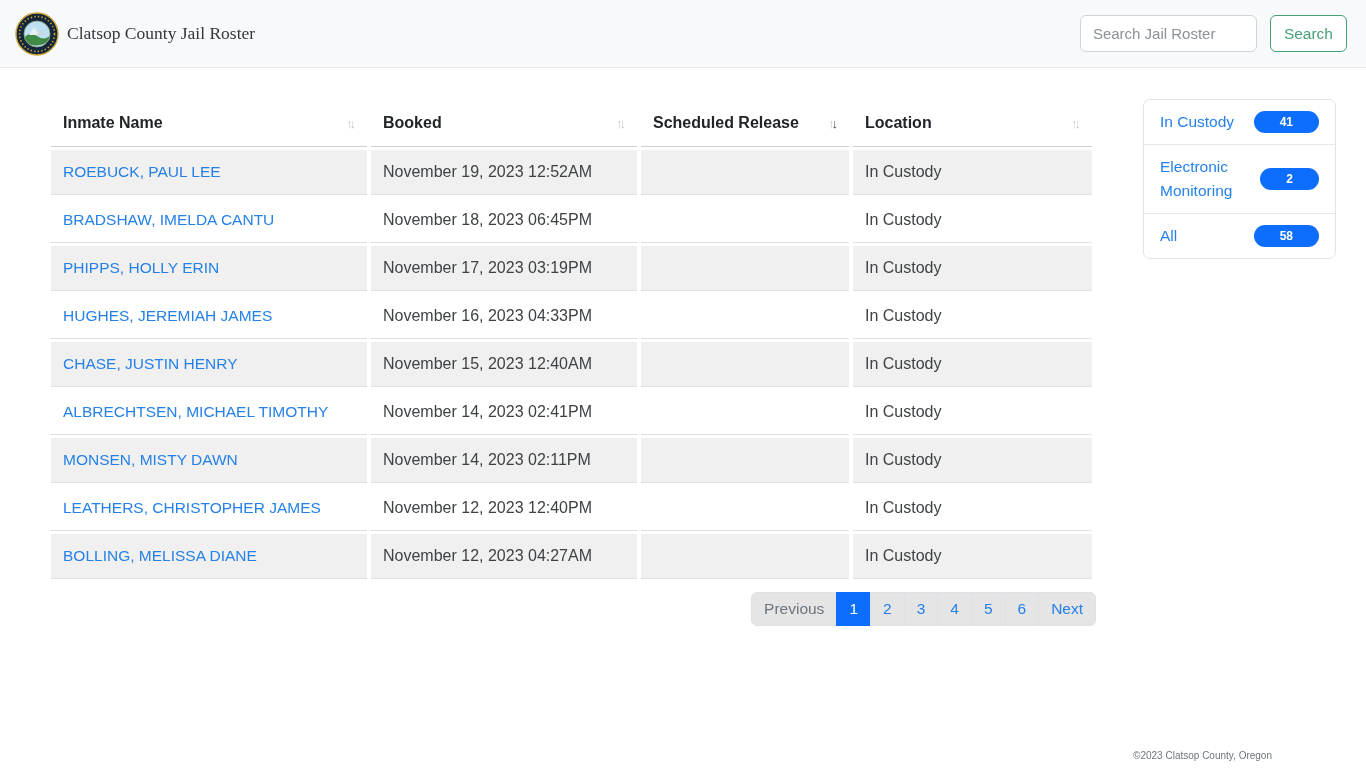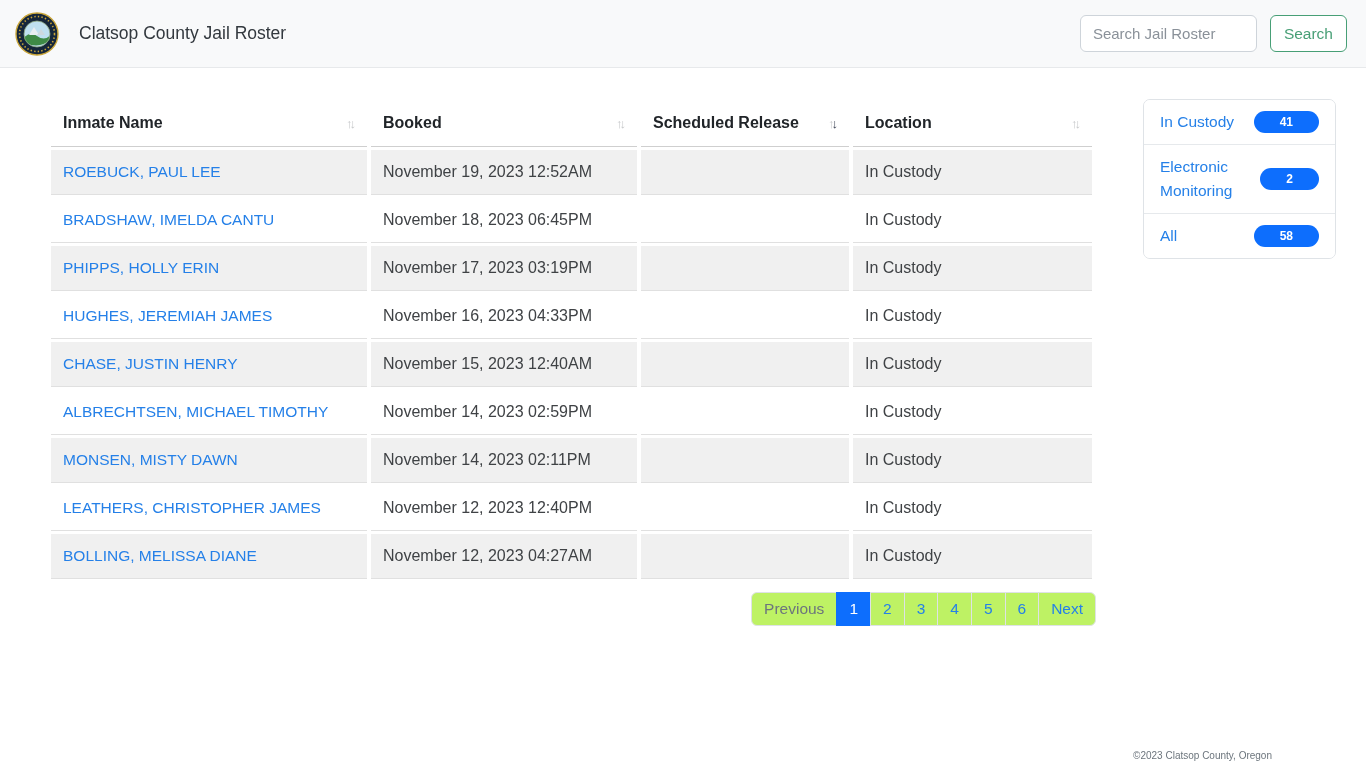--- a/index.html
+++ b/index.html
@@ -16,25 +16,26 @@
   .navbar {
     height: 68px;
     background: #f8f9fa;
     border-bottom: 1px solid #e7e9eb;
     display: flex;
     align-items: center;
     padding: 0 19px 0 15px;
   }
   .logo { width: 44px; height: 44px; flex: 0 0 auto; }
   .brand-title {
-    margin-left: 20px;
+    margin-left: 8px;
     font-size: 17.5px;
     color: #32383e;
     flex: 1 1 auto;
     white-space: nowrap;
+    font-family: Liberation Serif, serif;
   }
   .search-input {
     width: 177px;
     height: 37px;
     border: 1px solid #ced4da;
     border-radius: 6px;
     padding: 0 12px;
     font-size: 15px;
     font-family: inherit;
     color: #212529;
@@ -105,21 +106,21 @@
   
   .pagination-row { display: flex; justify-content: flex-end; margin-top: 10px; }
   ul.pagination { display: flex; list-style: none; font-size: 15.5px; }
   ul.pagination li { margin-left: -1px; }
   ul.pagination li a {
     display: block;
     padding: 7px 12px;
     min-width: 34px;
     text-align: center;
     border: 1px solid #dee2e6;
-    background: #bef264;
+    background: #e5e5e5;
     color: var(--link-blue, #2580e8);
     text-decoration: none;
   }
   ul.pagination li.prev a { color: #6c757d; border-radius: 6px 0 0 6px; }
   ul.pagination li.next a { border-radius: 0 6px 6px 0; }
   ul.pagination li.active a {
     background: var(--accent-blue, #0d6efd);
     border-color: var(--accent-blue, #0d6efd);
     color: #fff;
   }
@@ -273,21 +274,21 @@
             </td>
             <td>November 15, 2023 12:40AM</td>
             <td></td>
             <td>In Custody</td>
           </tr>
 
           <tr>
             <td>
               <a href="#" class="inmate-link">ALBRECHTSEN, MICHAEL TIMOTHY</a>
             </td>
-            <td>November 14, 2023 02:59PM</td>
+            <td>November 14, 2023 02:41PM</td>
             <td></td>
             <td>In Custody</td>
           </tr>
 
           <tr>
             <td>
               <a href="#" class="inmate-link">MONSEN, MISTY DAWN</a>
             </td>
             <td>November 14, 2023 02:11PM</td>
             <td></td>

